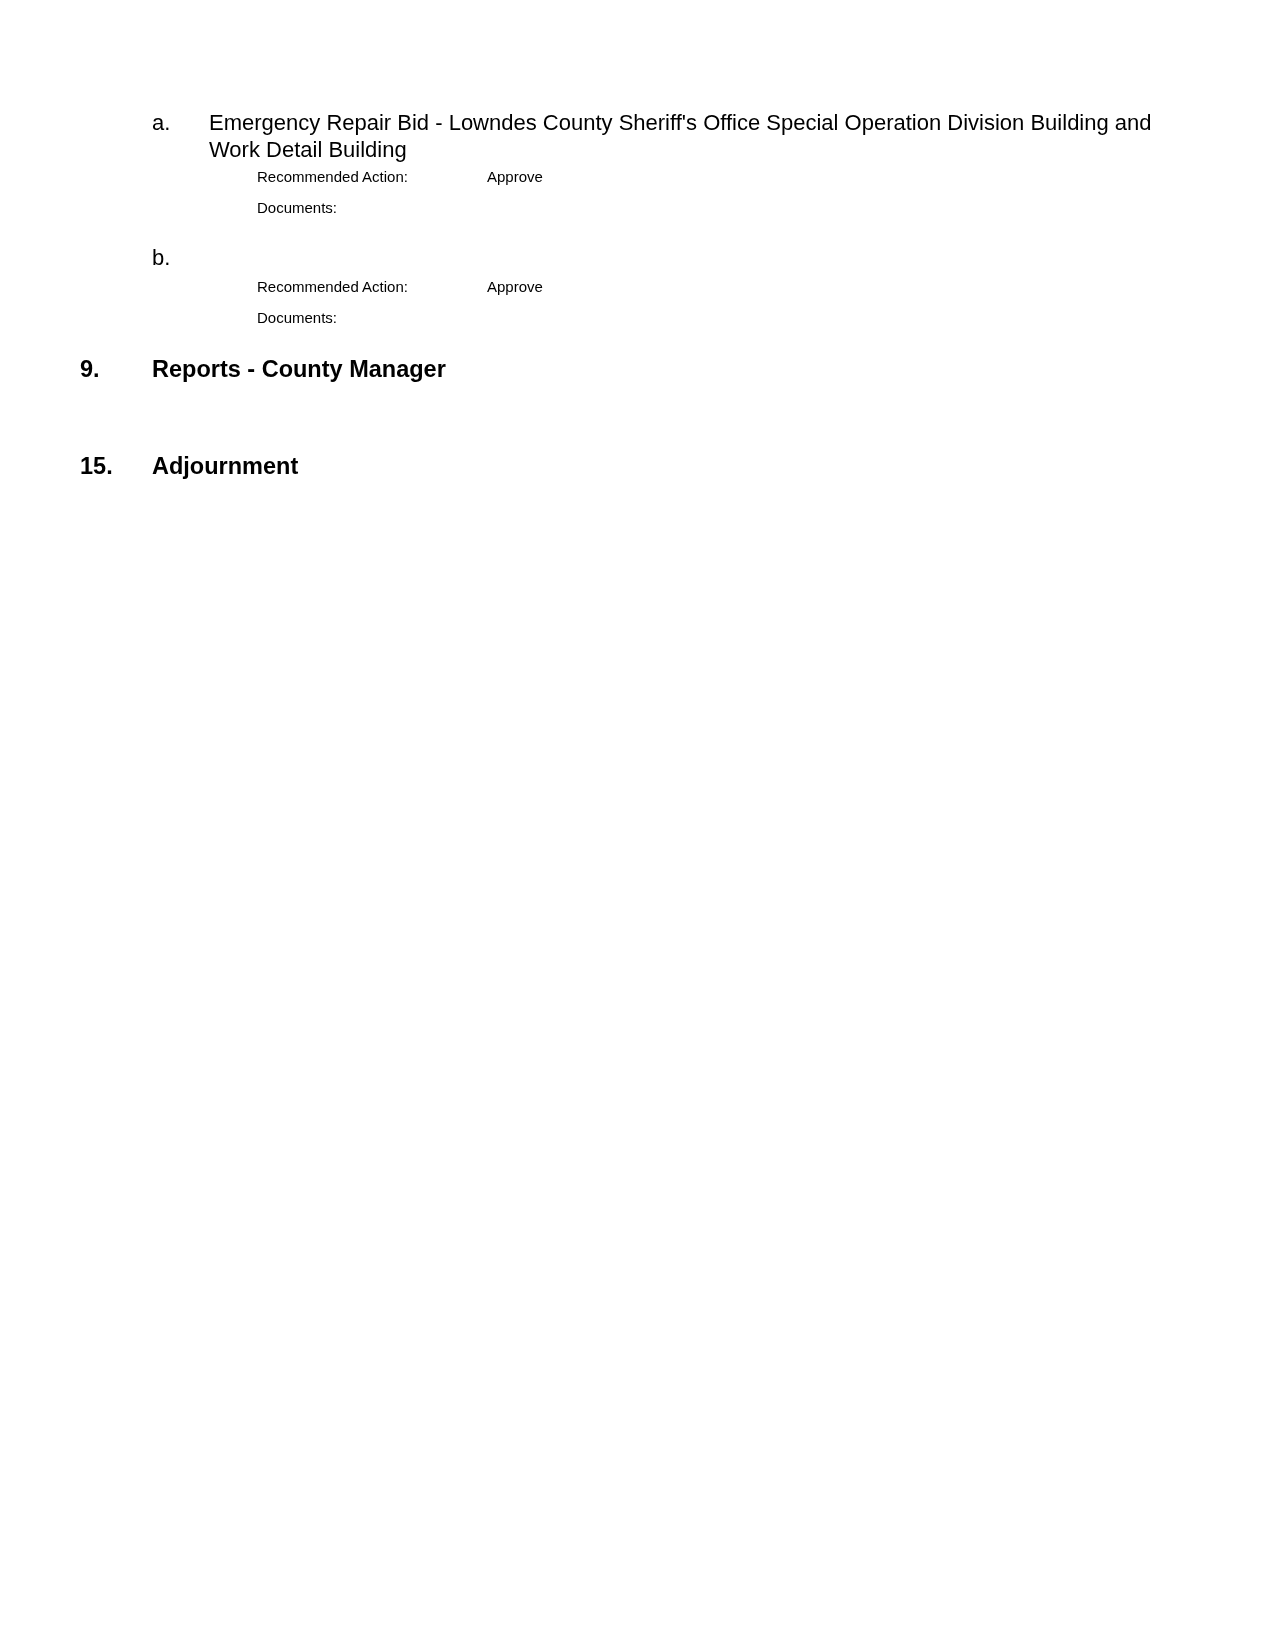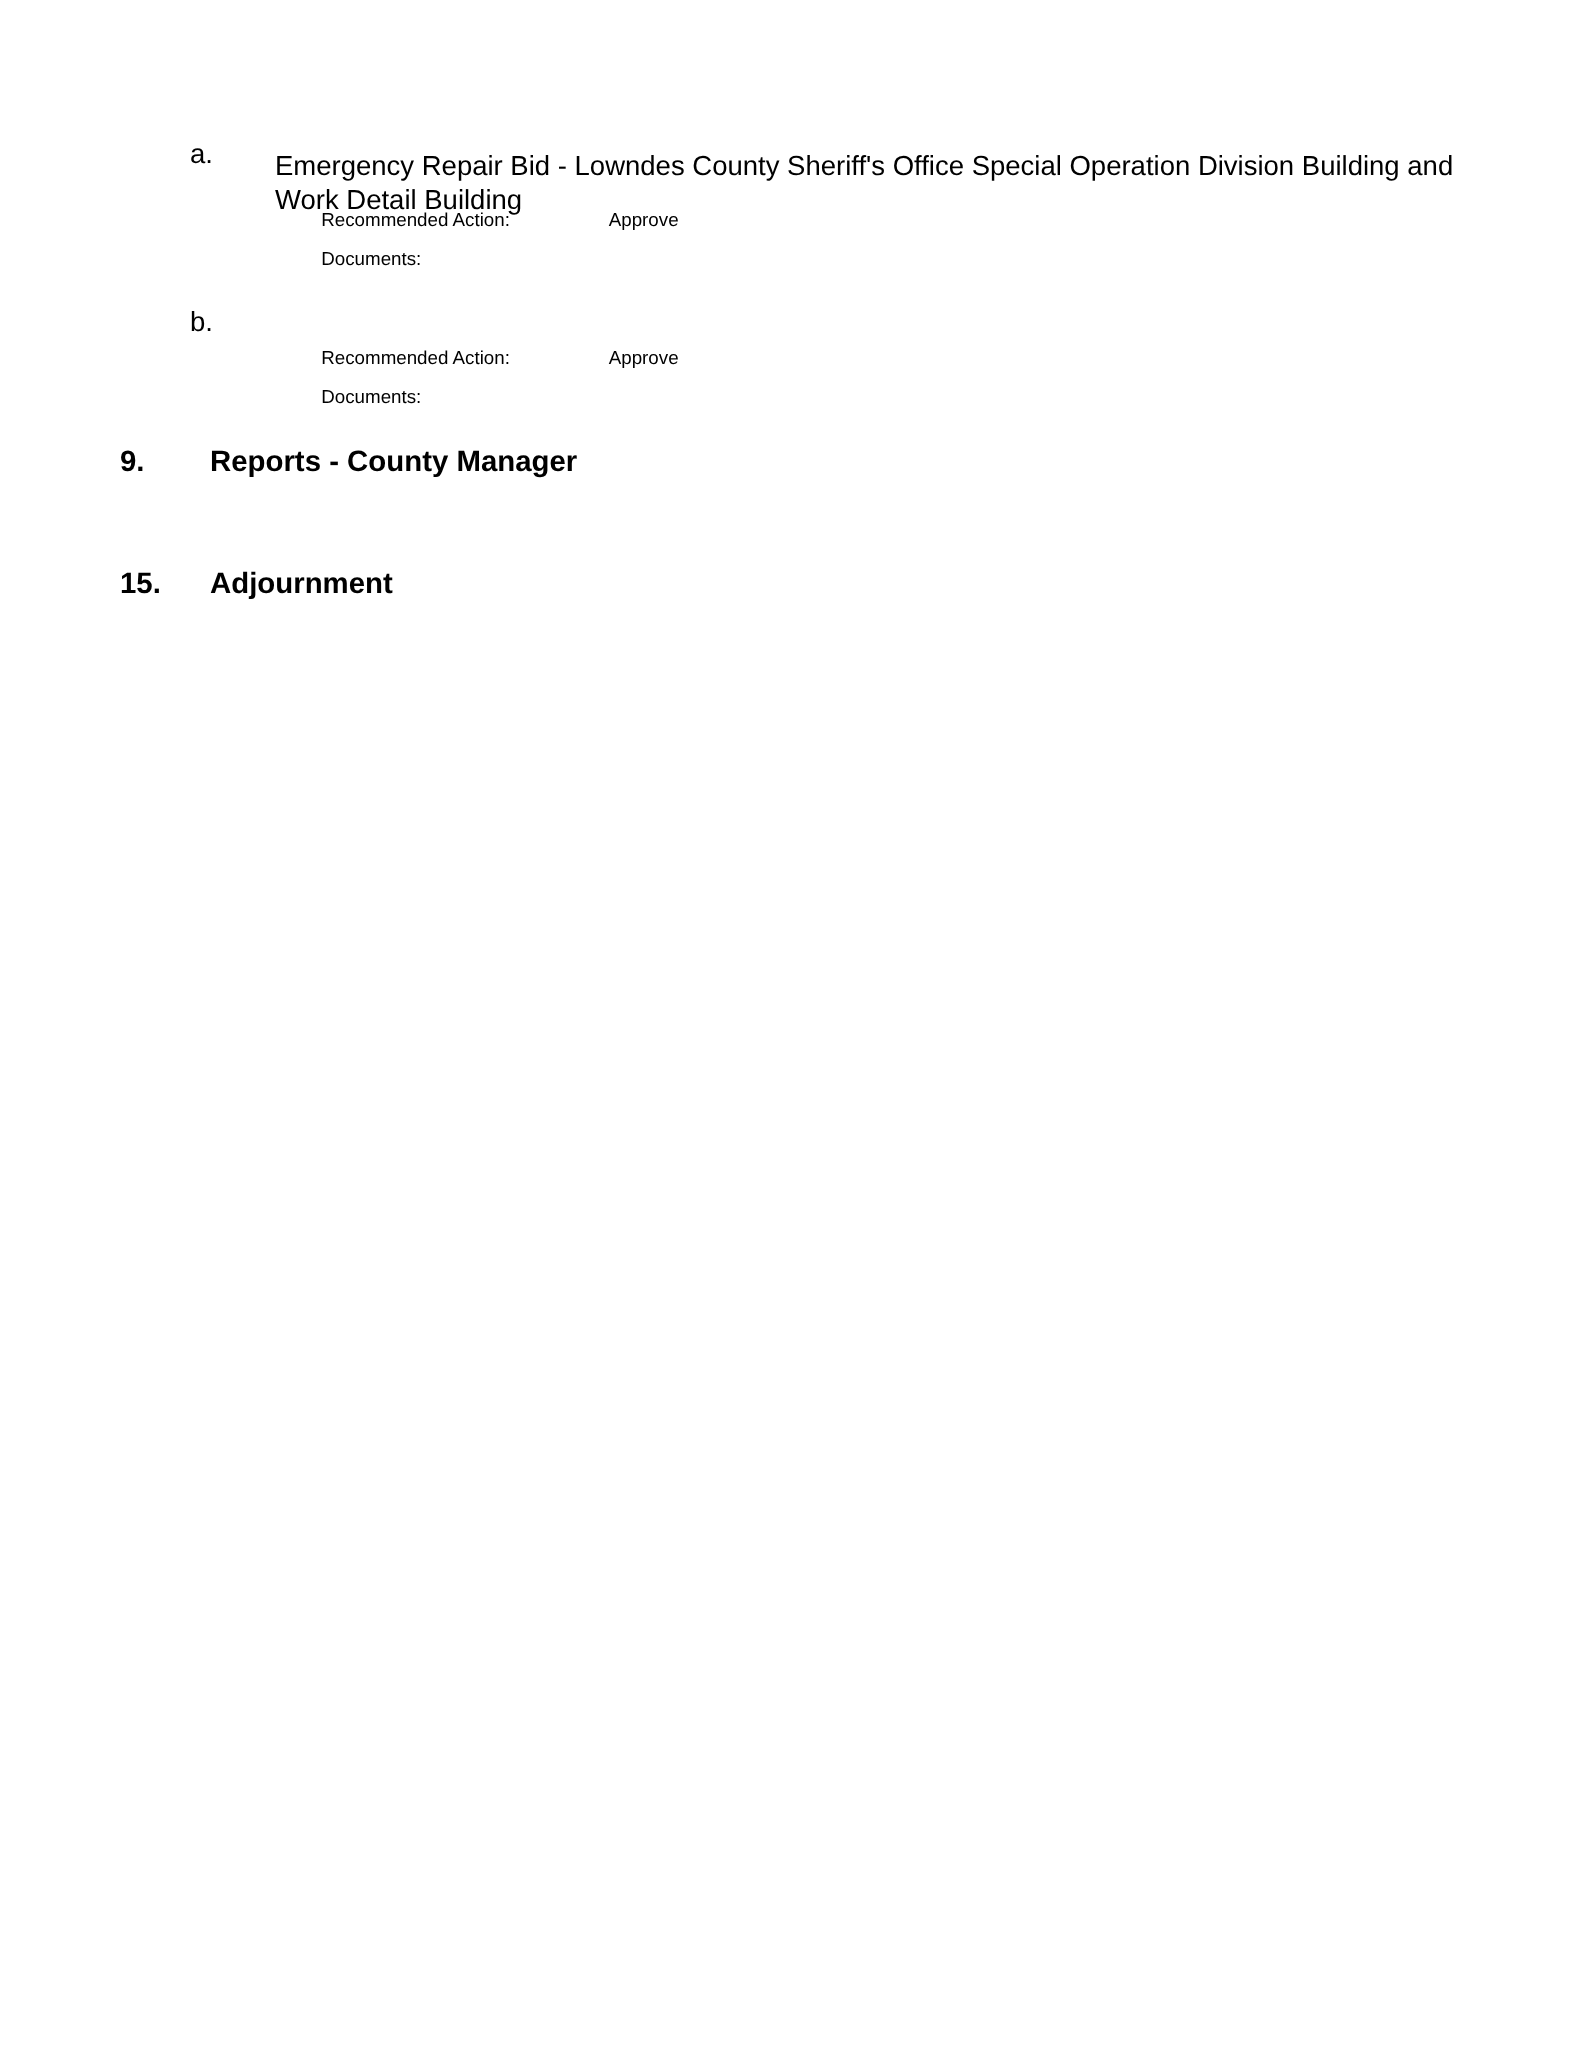--- a/index.html
+++ b/index.html
@@ -32,23 +32,22 @@
     }
     .sub-letter {
       position: absolute;
       left: 0;
       top: 0;
       width: 50px;
     }
     .sub-title {
       position: absolute;
       left: 57px;
-      top: 10px;
+      top: 0;
       width: 1000px;
-      margin-left: 11px;
     }
     .meta-row {
       position: absolute;
       left: 105px;
       font-size: 15px;
       line-height: 27px;
       white-space: nowrap;
     }
     .meta-label {
       display: inline-block;
@@ -57,21 +56,20 @@
     .meta-value {
       display: inline-block;
     }
     .main-item {
       position: absolute;
       left: 80px;
       font-size: 23.5px;
       font-weight: bold;
       line-height: 28px;
       white-space: nowrap;
-      margin-left: 16px;
     }
     .main-num {
       display: inline-block;
       width: 72px;
     }
     .main-title {
       display: inline-block;
     }
   </style>
 </head>

